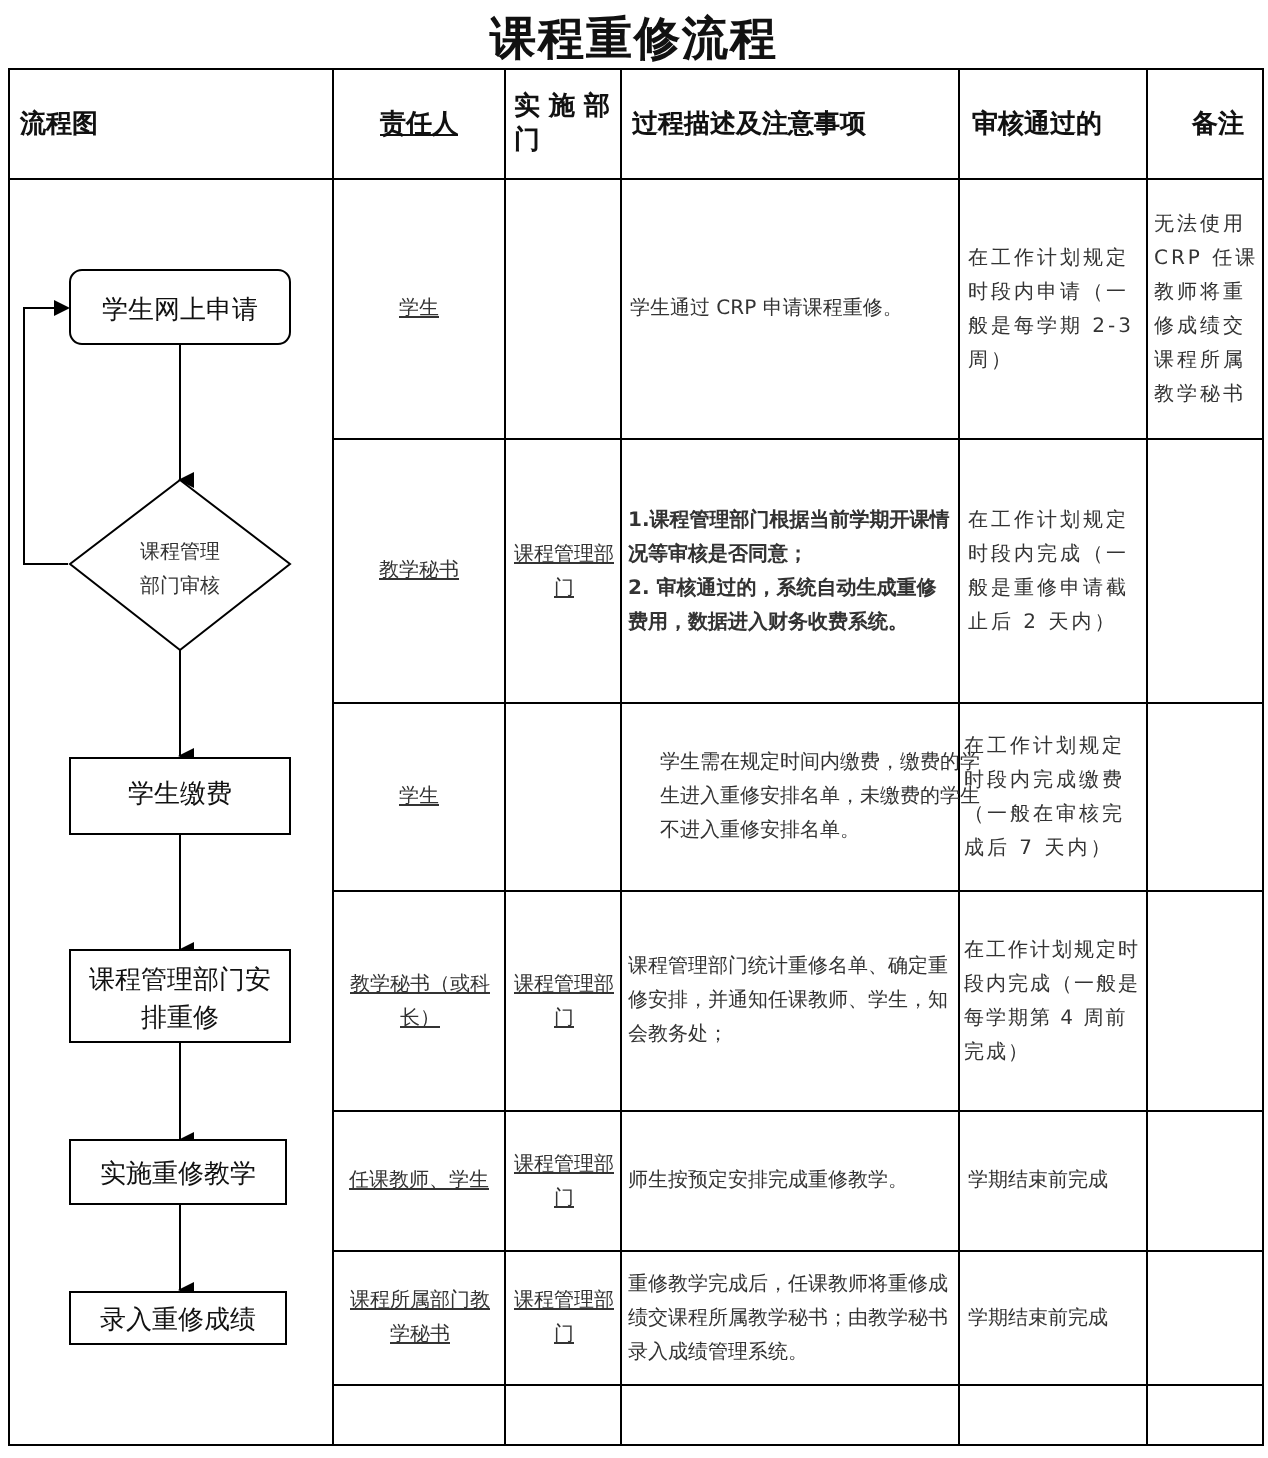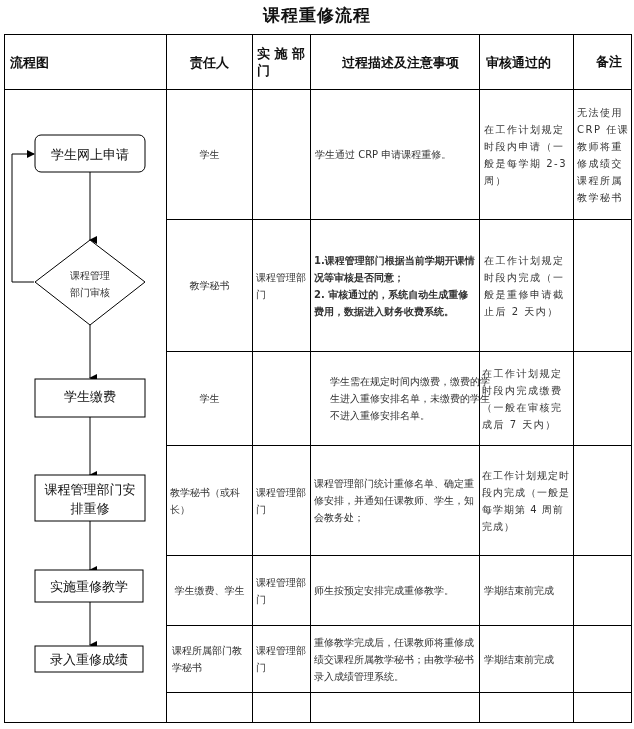--- a/index.html
+++ b/index.html
@@ -1,23 +1,23 @@
 <!DOCTYPE html>
 <html><head>
 <meta charset="utf-8">
 <style>
   html, body { margin: 0; padding: 0; background: #ffffff; }
   body { width: 634px; height: 729px; position: relative; overflow: hidden;
          font-family: "DejaVu Sans", sans-serif; color: #111; }
   .title { position: absolute; left: 0; top: 4px; width: 634px; text-align: center;
-           font-size: 17px; font-weight: bold; letter-spacing: 1px; }
+           font-size: 23px; font-weight: bold; letter-spacing: 1px; }
   .line { position: absolute; background: #000; }
   .cell { position: absolute; display: flex; align-items: center; box-sizing: border-box;
           font-size: 10px; line-height: 17px; color: #333; }
-  .center { justify-content: center; text-align: left; }
+  .center { justify-content: center; text-align: center; text-decoration: underline; }
   .left { justify-content: flex-start; text-align: left; }
   .hdr { font-size: 13px; font-weight: bold; color: #111; line-height: 17px; }
   .pre { white-space: pre-line; }
   svg text { font-family: "DejaVu Sans", sans-serif; }
 </style>
 </head>
 <body>
 
 <div class="title">课程重修流程</div>
 
@@ -40,21 +40,21 @@
   <div class="line" style="left:310px; top:34px; width:1px; height:689px;"></div>
   <div class="line" style="left:479px; top:34px; width:1px; height:689px;"></div>
   <div class="line" style="left:573px; top:34px; width:1px; height:689px;"></div>
   <div class="line" style="left:631px; top:34px; width:1px; height:689px;"></div>
 </div>
 
 <div class="cell left hdr" style="left:10px; top:35px; width:150px; height:54px;">流程图</div>
 <div class="cell center hdr" style="left:167px; top:35px; width:85px; height:54px;">责任人</div>
 <div class="cell left hdr pre" style="left:257px; top:35px; width:52px; height:54px;">实 施 部
 门</div>
-<div class="cell left hdr" style="left:316px; top:35px; width:160px; height:54px;margin-left:26px;">过程描述及注意事项</div>
+<div class="cell left hdr" style="left:316px; top:35px; width:160px; height:54px;">过程描述及注意事项</div>
 <div class="cell left hdr" style="left:486px; top:35px; width:86px; height:54px;">审核通过的</div>
 <div class="cell left hdr" style="left:596px; top:35px; width:50px; height:54px;font-family:Liberation Mono, monospace;">备注</div>
 
 <svg style="position:absolute; left:0; top:0;" width="170" height="729" viewBox="0 0 170 729">
   <defs>
     <marker id="arr" markerWidth="8" markerHeight="8" refX="4" refY="7" orient="auto" markerUnits="userSpaceOnUse">
       <path d="M0,0 L8,0 L4,8 Z" fill="#000"></path>
     </marker>
     <marker id="arrR" markerWidth="8" markerHeight="8" refX="7" refY="4" orient="auto" markerUnits="userSpaceOnUse">
       <path d="M0,0 L8,4 L0,8 Z" fill="#000"></path>
@@ -125,21 +125,21 @@
 
 <div>
   <div class="cell center" style="left:170px; top:446px; width:80px; height:109px;">教学秘书（或科长）</div>
   <div class="cell center" style="left:256px; top:446px; width:52px; height:109px;">课程管理部门</div>
   <div class="cell left" style="left:314px; top:446px; width:163px; height:109px;">课程管理部门统计重修名单、确定重修安排，并通知任课教师、学生，知会教务处；</div>
   <div class="cell left" style="left:482px; top:446px; width:90px; height:109px; letter-spacing:1px;">在工作计划规定时段内完成（一般是每学期第 4 周前完成）</div>
   <div class="cell left" style="left:577px; top:446px; width:53px; height:109px;"></div>
 </div>
 
 <div>
-  <div class="cell center" style="left:167px; top:556px; width:85px; height:69px;">学生缴费、学生</div>
+  <div class="cell center" style="left:167px; top:556px; width:85px; height:69px;">任课教师、学生</div>
   <div class="cell center" style="left:256px; top:556px; width:52px; height:69px;">课程管理部门</div>
   <div class="cell left" style="left:314px; top:556px; width:163px; height:69px;">师生按预定安排完成重修教学。</div>
   <div class="cell left" style="left:484px; top:556px; width:88px; height:69px;">学期结束前完成</div>
   <div class="cell left" style="left:577px; top:556px; width:53px; height:69px;"></div>
 </div>
 
 <div>
   <div class="cell center" style="left:172px; top:626px; width:76px; height:66px;">课程所属部门教学秘书</div>
   <div class="cell center" style="left:256px; top:626px; width:52px; height:66px;">课程管理部门</div>
   <div class="cell left" style="left:314px; top:626px; width:163px; height:66px;">重修教学完成后，任课教师将重修成绩交课程所属教学秘书；由教学秘书录入成绩管理系统。</div>

